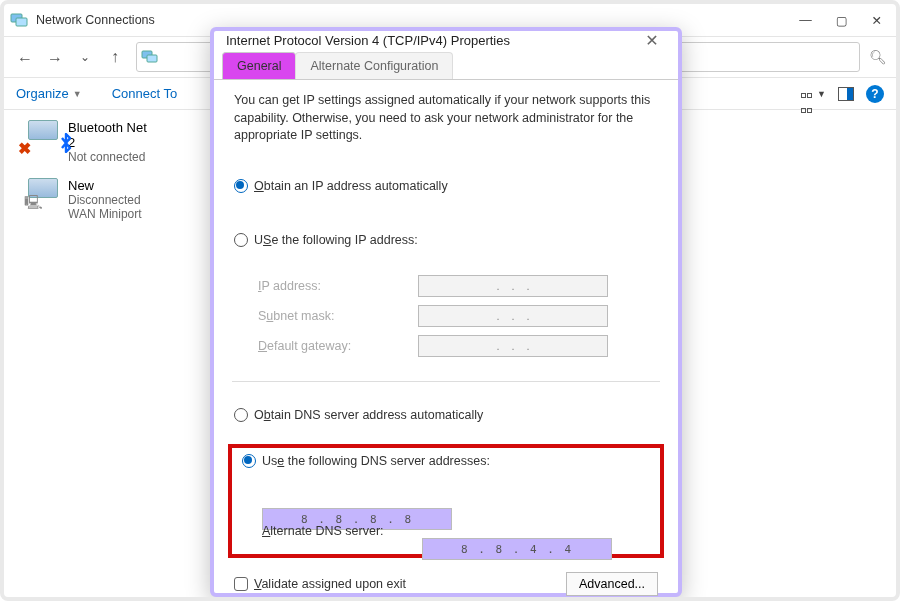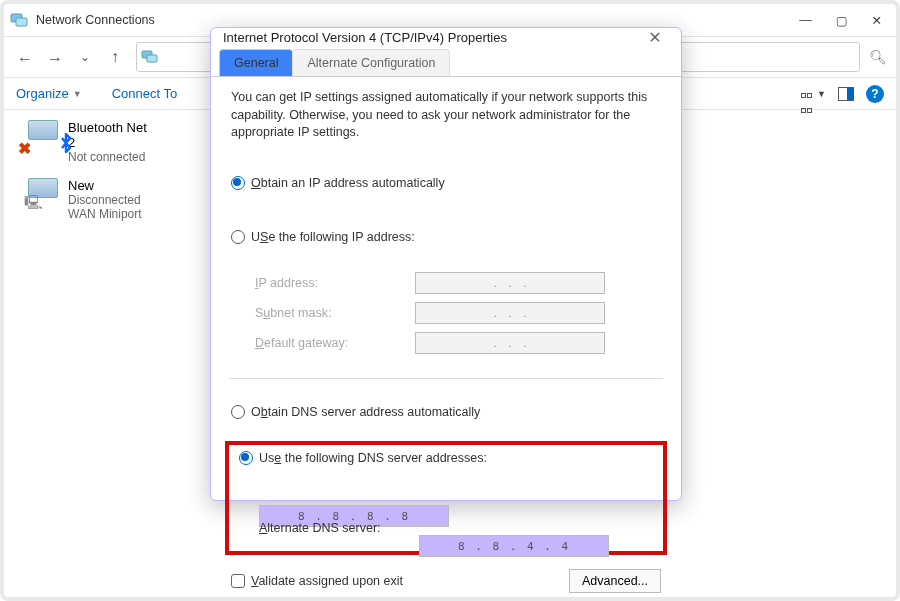--- a/index.html
+++ b/index.html
@@ -20,25 +20,25 @@
   .help { width:18px; height:18px; border-radius:50%; background:#0078d4; color:#fff; font-size:12px; display:flex; align-items:center; justify-content:center; font-weight:bold;}
   .content { padding:10px 18px; display:flex; flex-direction:column; gap:14px;}
   .conn { display:flex; gap:8px; align-items:flex-start;}
   .conn .ic { width:38px; height:36px; position:relative;}
   .conn .ic .mon { width:30px; height:20px; border:1px solid #7aa; background:linear-gradient(#cde,#9bd); border-radius:2px; margin-left:6px;}
   .conn .txt .t1 { font-size:13px;}
   .conn .txt .t2 { font-size:12px; color:#666;}
   .redx { color:#d83b01; position:absolute; left:-4px; bottom:-2px; font-weight:bold; font-size:16px;}
   .bt { color:#0a66ff; position:absolute; right:-14px; bottom:-2px; font-size:18px;}
   
-  .dialog { position:absolute; left:206px; top:23px; width:472px; height:474px; background:#fff; border:1px solid #c4b5fd; box-shadow:0 6px 24px rgba(0,0,0,.25); border-radius:6px; display:flex; flex-direction:column;}
+  .dialog { position:absolute; left:206px; top:23px; width:472px; height:570px; background:#fff; border:4px solid #c4b5fd; box-shadow:0 6px 24px rgba(0,0,0,.25); border-radius:6px; display:flex; flex-direction:column;}
   .dlg-title { height:36px; display:flex; align-items:center; padding:0 12px; font-size:13px; color:#222;}
   .dlg-close { margin-left:auto; font-size:16px; color:#666; width:28px; text-align:center;}
   .tabs { display:flex; border-bottom:1px solid #ccc; padding-left:8px; margin-top:2px;}
-  .tab { padding:6px 14px 6px; font-size:12.5px; color:#333; background:#3b82f6; border:1px solid #ccc; border-bottom:none; border-radius:4px 4px 0 0; margin-right:-1px;}
+  .tab { padding:6px 14px 6px; font-size:12.5px; color:#333; background:#d946ef; border:1px solid #ccc; border-bottom:none; border-radius:4px 4px 0 0; margin-right:-1px;}
   .tab.inactive { background:#f3f3f3; border-color:#ddd; color:#666;}
   .dlg-body { padding:12px 16px 10px; font-size:12.5px; color:#333; flex:1; display:flex; flex-direction:column;}
   .desc { margin:0 4px 14px; line-height:1.4;}
   .radio-row { display:flex; align-items:center; gap:6px; margin:20px 4px;}
   .radio { width:14px; height:14px; border:1.5px solid #555; border-radius:50%; position:relative; display:inline-block;}
   .radio.sel { border-color:#0067c0;}
   .radio.sel::after { content:""; width:8px; height:8px; background:#0067c0; border-radius:50%; position:absolute; left:1.2px; top:1.2px;}
   .field-grid { margin:4px 4px 14px 28px;}
   .field-row { display:flex; align-items:center; height:30px;}
   .field-row .lbl { width:160px; font-size:12.5px;}

